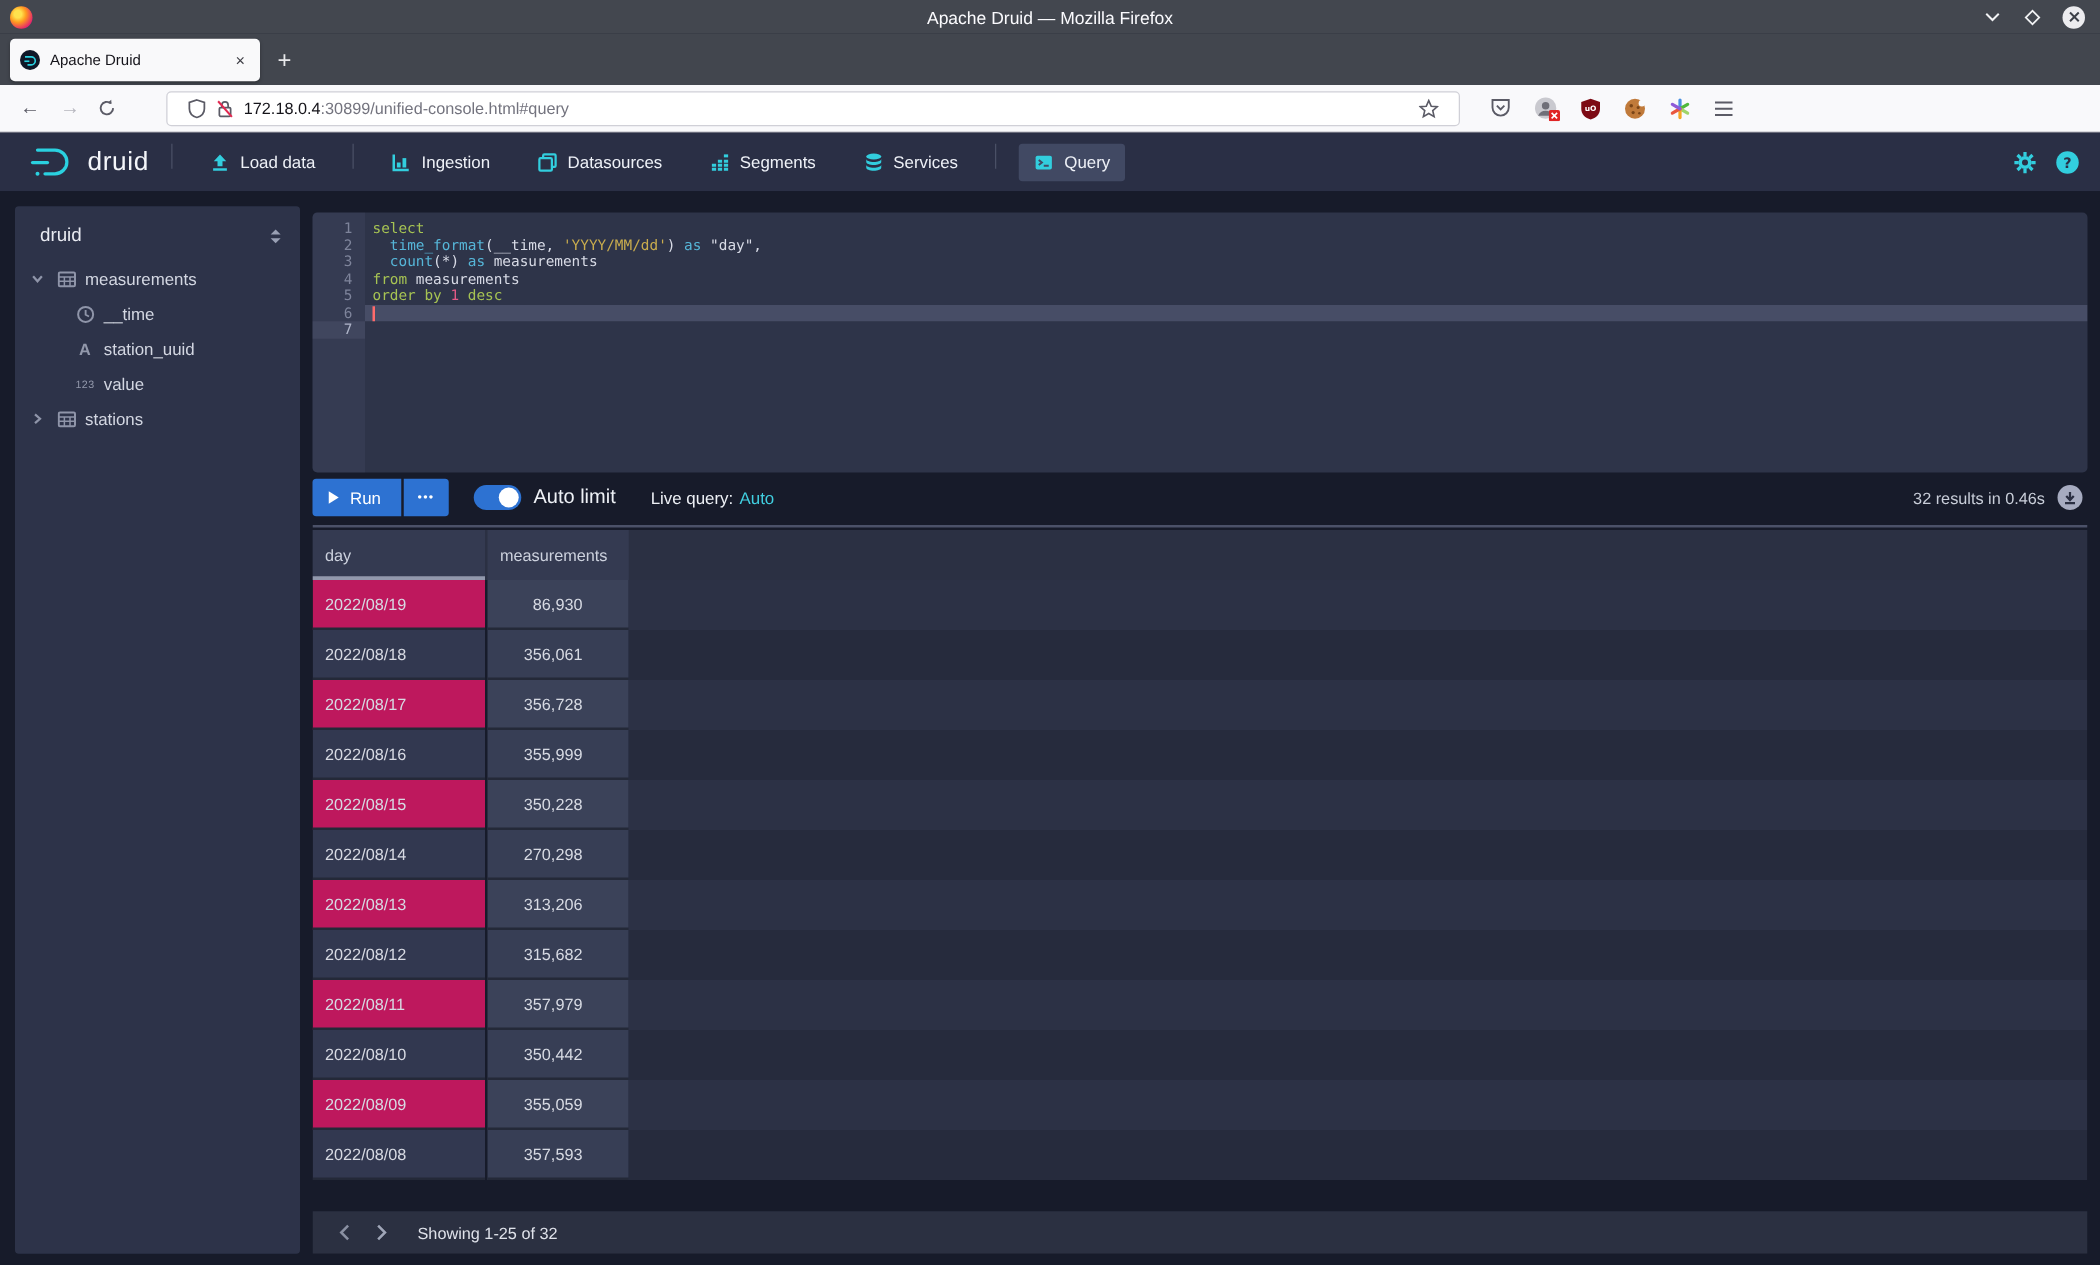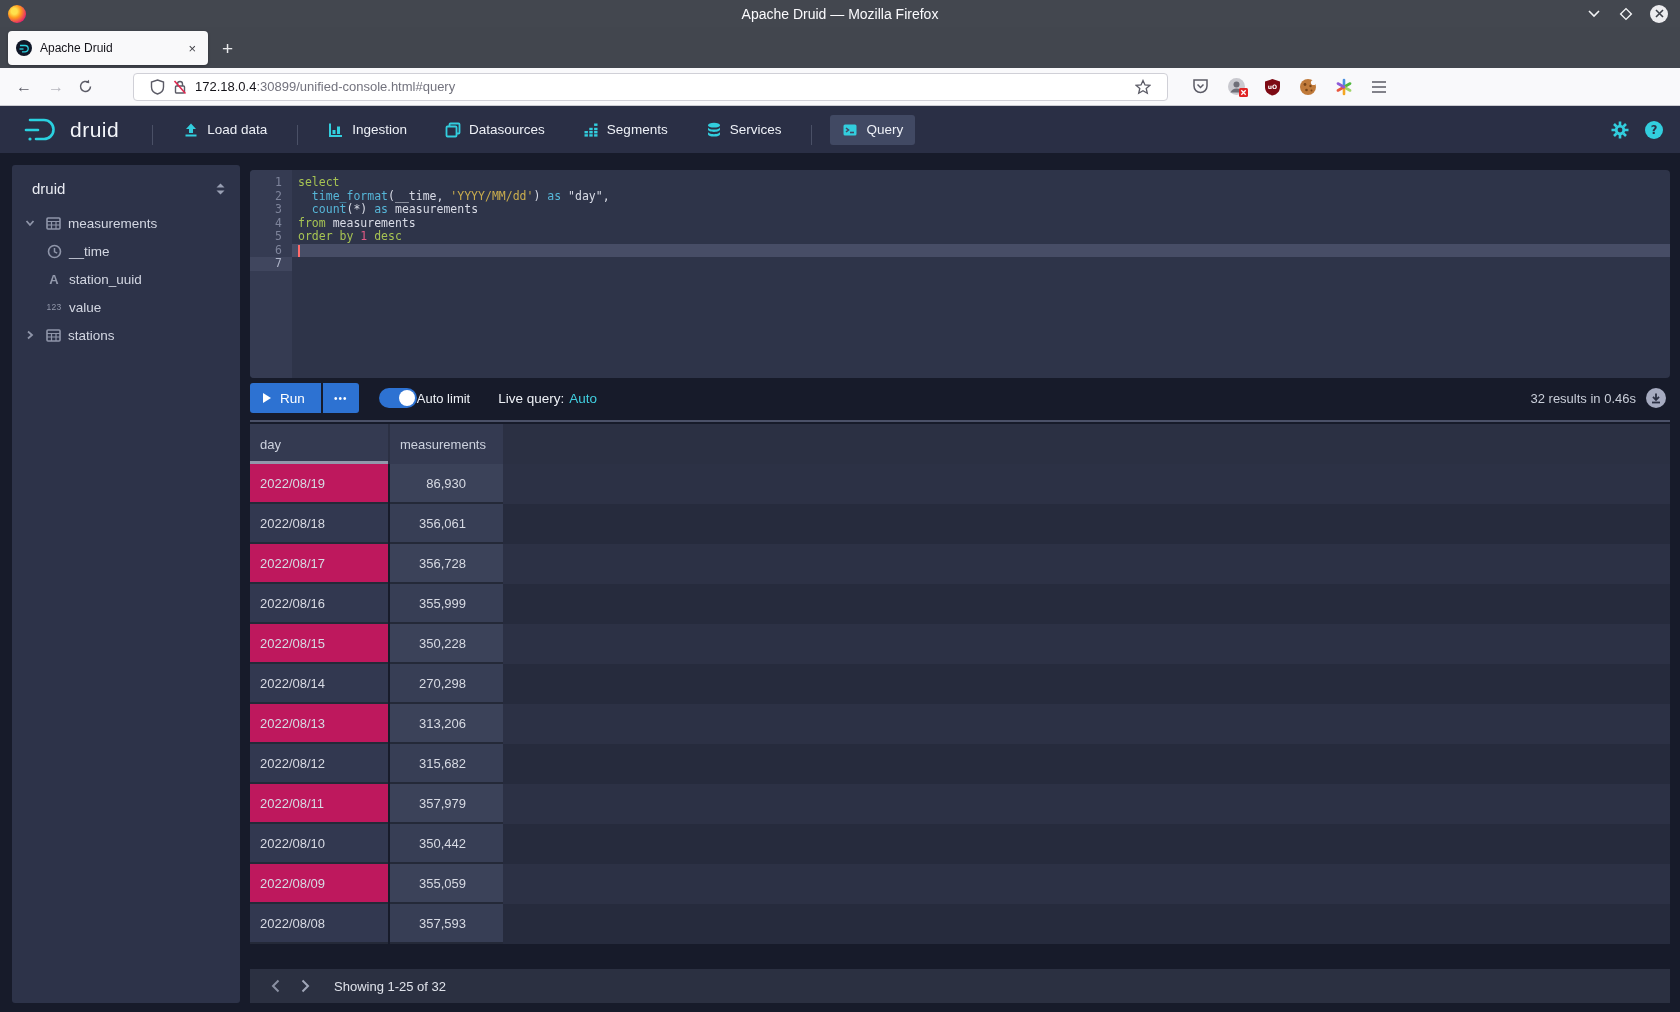--- a/index.html
+++ b/index.html
@@ -46,21 +46,21 @@
   .navbar-right { margin-left:auto; display:flex; align-items:center; gap:14px; }
 
   .workspace { height:858px; display:flex; background:#171b2a; padding:12px 10px 8px 12px; gap:10px; }
 
   
   .sidebar { width:228px; flex:none; background:#2d3349; border-radius:3px; overflow:hidden; }
   .schema-row { display:flex; align-items:center; padding:15px 14px 12px 20px; }
   .schema-name { color:#e9ebf2; font-size:15px; flex:1; }
   .tree-row { height:28px; display:flex; align-items:center; color:#d3d7e2; font-size:13.5px; gap:7px; }
   .tree-row.table { padding-left:10px; }
-  .tree-row.col { padding-left:34px; }
+  .tree-row.col { padding-left:48px; }
   .tree-icn { width:16px; display:flex; justify-content:center; color:#9298ab; flex:none; }
   .num-icn { font-size:8.5px; color:#9298ab; letter-spacing:.3px; }
   .str-icn { font-size:13px; color:#9298ab; font-weight:bold; }
 
   
   .main { flex:1; min-width:0; display:flex; flex-direction:column; padding-top:5px; }
   .editor-panel { height:208px; flex:none; background:#2e3449; border-radius:4px; display:flex; overflow:hidden; position:relative;
                   font-family:"DejaVu Sans Mono","Liberation Mono",monospace; font-size:11.5px; line-height:13.5px; }
   .gutter { width:42px; flex:none; background:#353b52; padding-top:6px; color:#7e849b; text-align:right; }
   .gutter div { height:13.5px; padding-right:10px; }
@@ -73,21 +73,21 @@
 
   
   .runbar { height:40px; flex:none; display:flex; align-items:center; }
   .btn-run { height:30px; background:#2d72d2; border-radius:3px 0 0 3px; display:flex; align-items:center; gap:9px;
              color:#fff; font-size:13.5px; padding:0 16px 0 13px; }
   .play-tri { width:0; height:0; border-left:8px solid #fff; border-top:5px solid transparent; border-bottom:5px solid transparent; }
   .btn-more { height:30px; width:36px; background:#2d72d2; border-radius:0 3px 3px 0; margin-left:2px;
               color:#fff; display:flex; align-items:center; justify-content:center; font-size:10px; letter-spacing:1px; }
   .toggle { width:38px; height:20px; border-radius:10px; background:#2d72d2; margin-left:20px; position:relative; }
   .toggle-knob { position:absolute; right:2px; top:2px; width:16px; height:16px; border-radius:50%; background:#fff; }
-  .runbar-label { color:#eef1f6; font-size:13px; }
+  .runbar-label { color:#eef1f6; font-size:16px; margin-left:10px; }
   .livequery-label { color:#eef1f6; font-size:13.5px; margin-left:28px; }
   .livequery-value { color:#41cfe0; font-size:13.5px; margin-left:5px; }
   .run-spacer { flex:1; }
   .results-summary { color:#c9ced9; font-size:13px; }
   .dl-circle { width:20px; height:20px; border-radius:50%; background:#a6abc0; margin:0 4px 0 10px;
                display:flex; align-items:center; justify-content:center; }
 
   
   .results { flex:1; min-height:0; position:relative; overflow:hidden; display:flex; flex-direction:column; }
   .results-divider { height:2px; flex:none; background:#4b5168; margin-top:2px; }
@@ -219,21 +219,21 @@
 
 <div class="druid-navbar">
   <div class="brand">
     <svg width="40" height="28" viewBox="0 0 40 28">
       <path d="M8 4 h14 a9.5 9.5 0 0 1 0 19 h-8" stroke="#2ad1e0" stroke-width="2.6" fill="none" stroke-linecap="round"></path>
       <path d="M4 14 h12" stroke="#2ad1e0" stroke-width="2.6" stroke-linecap="round"></path>
       <circle cx="8" cy="23" r="1.6" fill="#2ad1e0"></circle>
     </svg>
     <span class="wordmark">druid</span>
   </div>
-  <div id="nav-items" style="display:flex;align-items:flex-end;margin-left:15px;">
+  <div id="nav-items" style="display:flex;align-items:flex-start;">
       <div class="nav-divider"></div>
       <div class="nav-item">
         <span>
           <svg width="16" height="16" viewBox="0 0 16 16">
             <path d="M8 1.5 L13 7 H10 V11 H6 V7 H3 Z" fill="#32cede"></path>
             <path d="M2.5 13.5 H13.5" stroke="#32cede" stroke-width="2"></path>
           </svg>
         </span>
         <span>Load data</span>
       </div>

